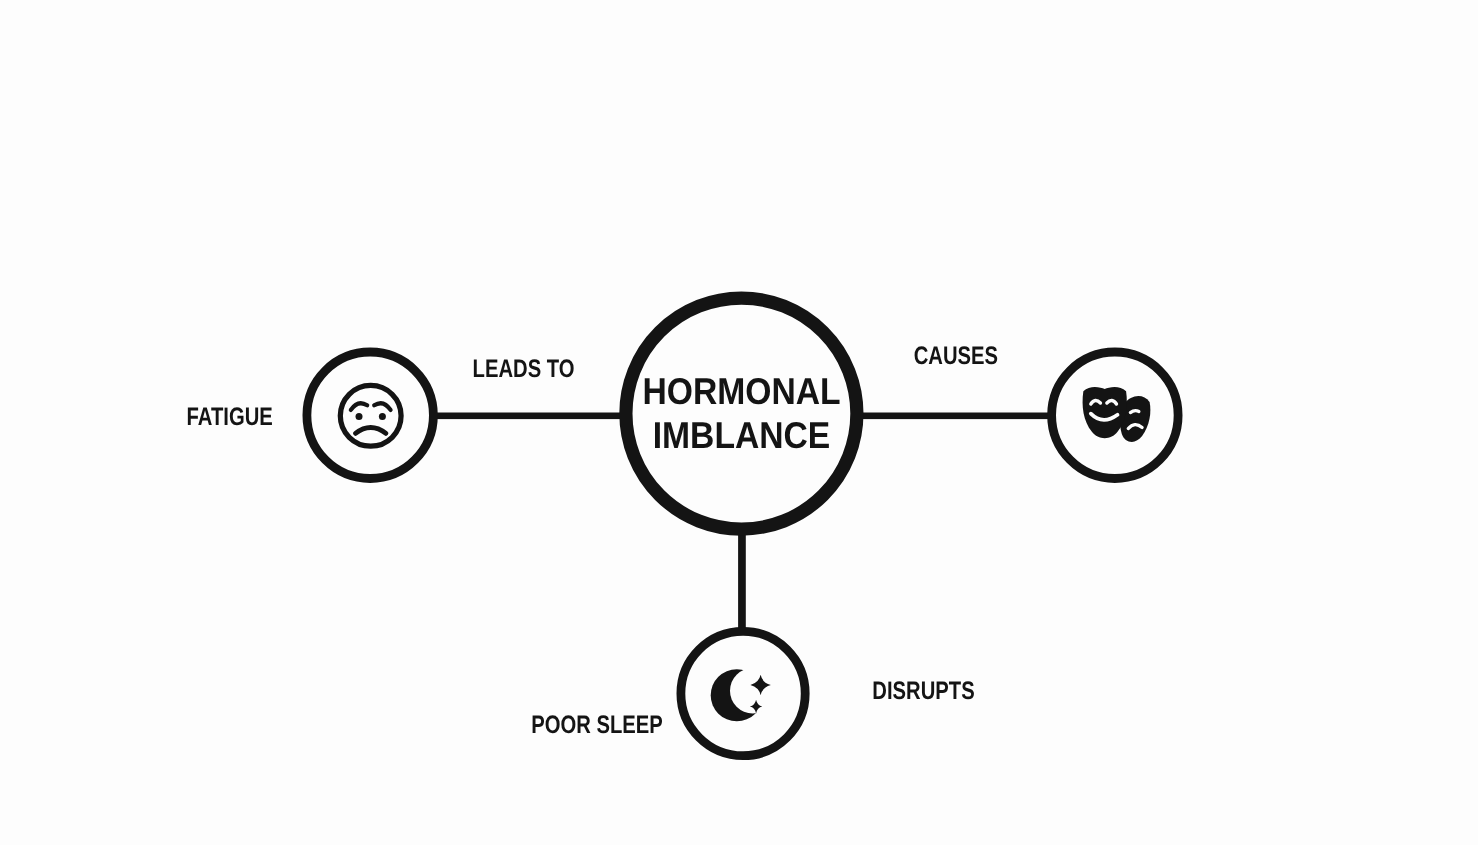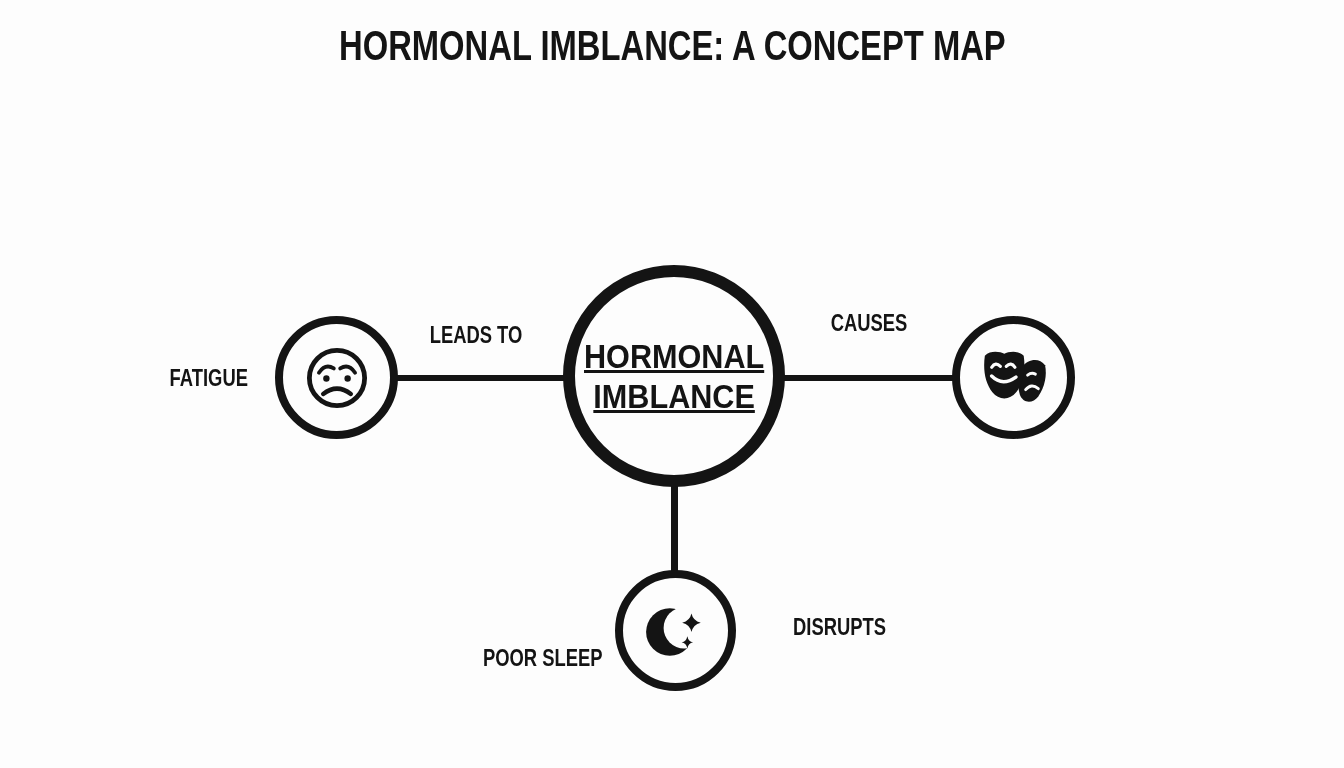--- a/index.html
+++ b/index.html
@@ -11,21 +11,21 @@
   .title {
     position:absolute; top:24px; left:0; width:100%;
     text-align:center; font-size:42px; font-weight:700; line-height:44px;
     white-space:nowrap;
   }
   .title .squeeze { display:inline-block; transform:scaleX(0.78); }
 
   .node {
     position:absolute; box-sizing:border-box; border-radius:50%;
     border:8px solid #141414; background:#fdfdfd;
-    display:flex; align-items:center; justify-content:center;text-decoration:underline;
+    display:flex; align-items:center; justify-content:center;
   }
   .node.center { border-width:12px; }
   .center-label {
     font-weight:700; font-size:34px; line-height:40px; text-align:center;
     transform:scaleX(0.9); white-space:nowrap;
   }
 
   .edge { position:absolute; background:#141414; }
 
   .lbl {
@@ -38,23 +38,20 @@
   .lbl.anchor-center { transform:translate(-50%,-50%); }
   .lbl.anchor-center .squeeze { transform-origin:50% 50%; }
 
   .icon { display:block; }
 </style>
 </head>
 <body>
 
 <div class="stage">
 
-  <div class="title">
-    <span class="squeeze">HORMONAL IMBLANCE: A CONCEPT MAP</span>
-  </div>
 
   <div class="edge" style="left:396px; top:375px; width:170px; height:6px;"></div>
   <div class="edge" style="left:783px; top:375px; width:170px; height:6px;"></div>
   <div class="edge" style="left:671px; top:485px; width:7px; height:87px;"></div>
 
   <div class="lbl anchor-center" style="left:476px; top:335px;">
     <span class="squeeze">LEADS TO</span>
   </div>
   <div class="lbl anchor-center" style="left:869px; top:323px;">
     <span class="squeeze">CAUSES</span>

